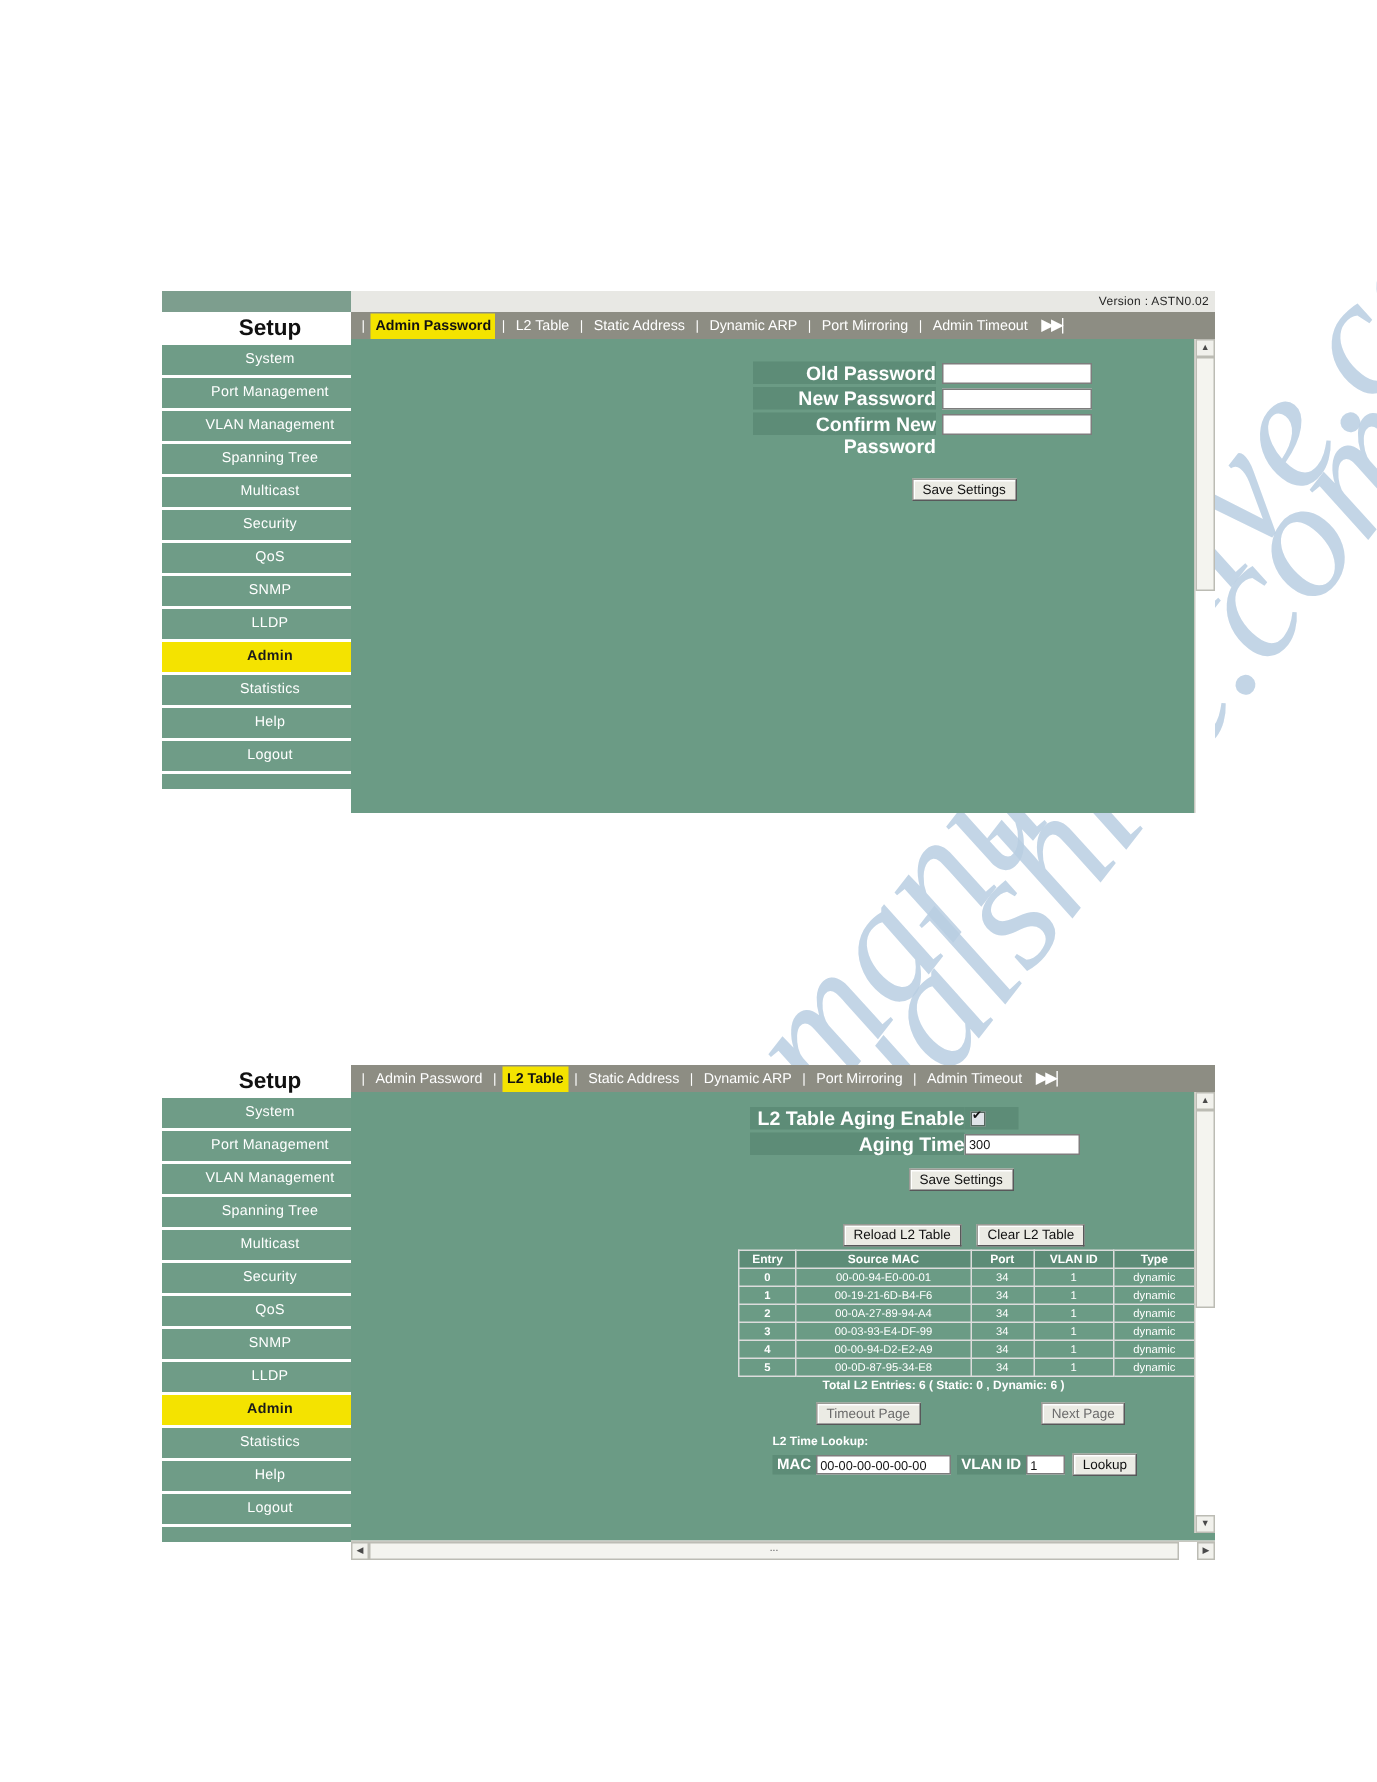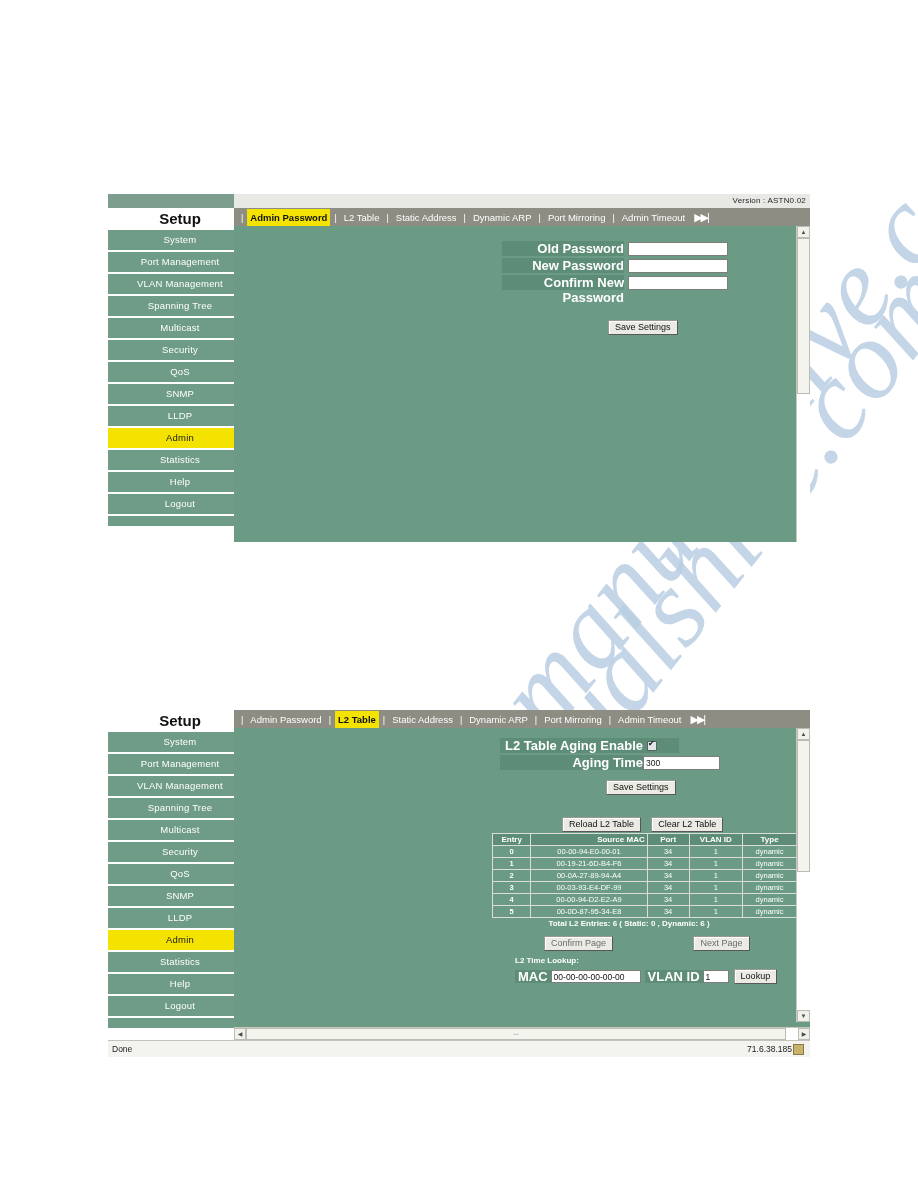--- a/index.html
+++ b/index.html
@@ -36,21 +36,21 @@
   .sidebar{position:absolute;left:0;width:144px;background:#ffffff;}
   .setup-title{
     height:22px;line-height:22px;text-align:center;background:#ffffff;
     font-size:15px;font-weight:bold;color:#111;font-family:"Liberation Sans",sans-serif;
   }
   .side-item{
     height:20px;line-height:20px;text-align:center;
     background:#6f9c87;color:#ffffff;font-size:9.5px;
     border-bottom:2px solid #ffffff;letter-spacing:.2px;
   }
-  .side-item.active{background:#f4e300;color:#1a1a1a;font-weight:normal;}
+  .side-item.active{background:#f4e300;color:#1a1a1a;font-weight:bold;}
   .side-tail{height:10px;background:#6f9c87;border-bottom:2px solid #ffffff;}
 
   
   .content{position:absolute;top:0;background:#6b9b85;}
   .tabbar{
     position:absolute;left:0;top:0;height:18px;background:#8d8d83;
     width:100%;box-sizing:border-box;white-space:nowrap;
     font-size:9.5px;color:#ffffff;line-height:18px;padding-left:3px;
   }
   .tabbar .sep{color:#ffffff;padding:0 4px;font-size:9px;}
@@ -91,21 +91,21 @@
     background:#5d8c77;border:1px solid #dcdcdc;font-weight:bold;
     font-size:8px;height:11px;padding:0 2px;color:#ffffff;
   }
   table.l2 td{
     background:#6b9b85;border:1px solid #dcdcdc;text-align:center;
     height:11px;padding:0 2px;font-size:7.5px;color:#ffffff;
   }
   td.ent{font-weight:bold;}
   .totals{font-size:8px;color:#ffffff;font-weight:bold;text-align:center;}
   .lookup-lbl{font-size:8px;color:#ffffff;font-weight:bold;}
-  .tag{background:#5d8c77;color:#fff;font-size:13px;font-weight:bold;
+  .tag{background:#5d8c77;color:#fff;font-size:10px;font-weight:bold;
        padding:1px 3px;height:13px;line-height:11px;box-sizing:border-box;display:inline-block;}
 
   
   .vscroll{position:absolute;width:13px;background:#ffffff;border-left:1px solid #c8c8c0;}
   .vscroll .arr{width:13px;height:12px;background:#f1f1ec;border:1px solid #bcbcb4;
     box-sizing:border-box;font-size:6px;text-align:center;line-height:10px;color:#4a4a4a;}
   .vscroll .thumb{position:absolute;left:0;width:13px;background:#f4f4ef;
     border:1px solid #bcbcb4;box-sizing:border-box;}
   .hscroll{position:absolute;height:12px;background:#ffffff;border-top:1px solid #c8c8c0;}
   .hscroll .arr{position:absolute;top:0;width:12px;height:12px;background:#f1f1ec;
@@ -239,21 +239,21 @@
         <div style="position:absolute;left:328px;top:85px;">
           <span class="btn">Reload L2 Table</span>
           <span class="btn" style="margin-left:6px;">Clear L2 Table</span>
         </div>
 
         <div style="position:absolute;left:258px;top:105px;">
           <table class="l2">
             <thead>
                 <tr id="l2-head">
                   <th style="width: 34px;">Entry</th>
-                  <th style="width: 116px; text-align: right;">Source MAC</th>
+                  <th style="width: 116px;">Source MAC</th>
                   <th style="width: 38px;">Port</th>
                   <th style="width: 50px;">VLAN ID</th>
                   <th style="width: 50px;">Type</th>
                 </tr>
               </thead>
             <tbody id="l2-body">
                 <tr>
                   <td class="ent">0</td>
                   <td>00-00-94-E0-00-01</td>
                   <td>34</td>
@@ -295,21 +295,21 @@
                   <td>1</td>
                   <td>dynamic</td>
                 </tr>
               </tbody>
           </table>
         </div>
 
         <div style="position:absolute;left:250px;top:191px;width:290px;" class="totals">Total L2 Entries: 6  ( Static: 0  , Dynamic: 6 )</div>
 
         <div style="position:absolute;left:310px;top:204px;">
-          <span class="btn dim">Confirm Page</span>
+          <span class="btn dim">Timeout Page</span>
           <span class="btn dim" style="margin-left:76px;">Next Page</span>
         </div>
 
         <div style="position:absolute;left:281px;top:228px;" class="lookup-lbl">L2 Time Lookup:</div>
 
         <div style="position:absolute;left:281px;top:241px;display:flex;align-items:center;">
           <span class="tag">MAC</span>
           <input class="ftext" style="width: 90px; height: 13px;" value="00-00-00-00-00-00">
           <span class="tag" style="margin-left:4px;">VLAN ID</span>
           <input class="ftext" style="width: 26px; height: 13px;" value="1">
@@ -323,19 +323,14 @@
         <div class="arr" style="position:absolute;bottom:0;">▼</div>
       </div>
 
       <div class="hscroll" style="left:0;bottom:0;width:576px;">
         <div class="arr" style="left:0;">◀</div>
         <div class="thumb" style="left:12px;width:540px;">‧‧‧</div>
         <div class="arr" style="right:0;">▶</div>
       </div>
     </div>
 
-    <div class="statusbar" style="left:0;top:330px;width:702px;height:16px;">
-      <span class="done">Done</span>
-      <span class="ip">71.6.38.185</span>
-      <span class="lock"></span>
-    </div>
   </div>
 </div>
 
 </body></html>

